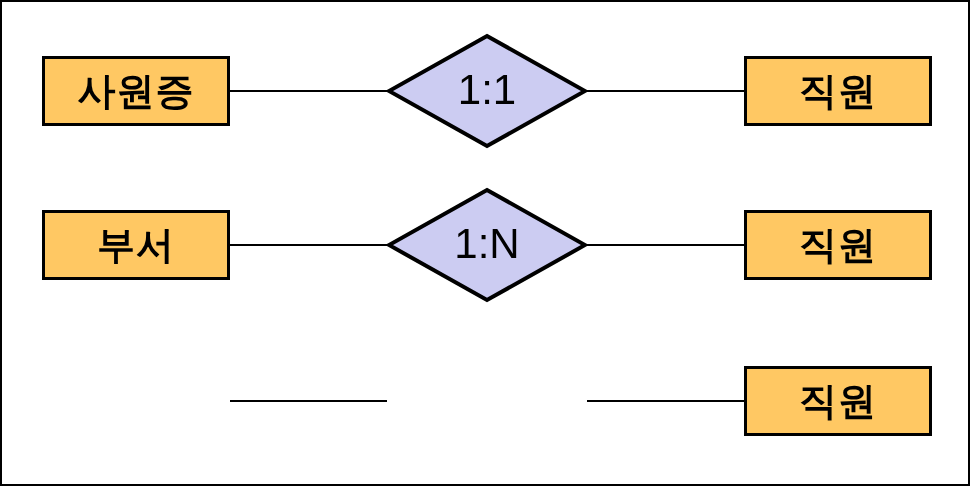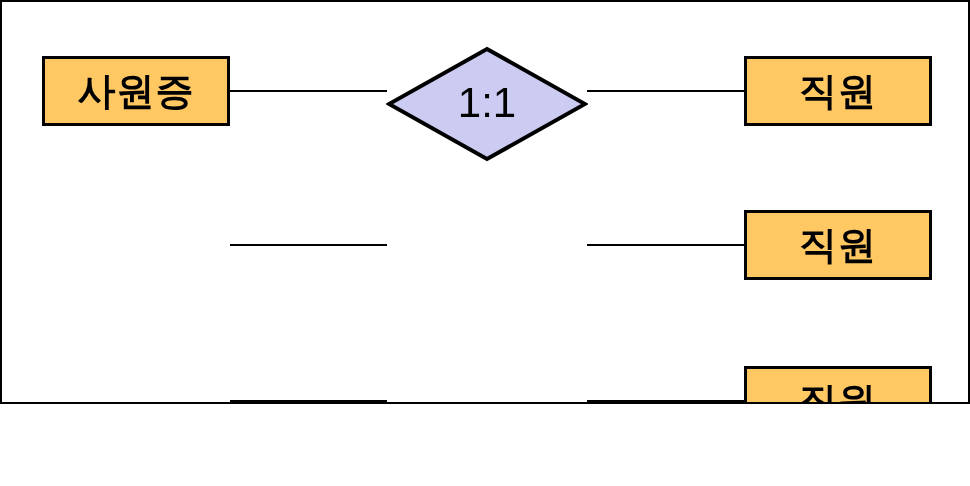--- a/index.html
+++ b/index.html
@@ -4,21 +4,21 @@
 <style>
   html, body {
     margin: 0;
     padding: 0;
     background: #ffffff;
     font-family: "Liberation Sans", "DejaVu Sans", sans-serif;
   }
   .canvas {
     position: relative;
     width: 970px;
-    height: 404px;
+    height: 486px;
     box-sizing: border-box;
     border: 2px solid var(--line, #000);
     background: var(--background, #fff);
     overflow: hidden;
   }
   .row {
     position: absolute;
     left: 0;
     width: 970px;
     height: 116px;
@@ -56,21 +56,21 @@
     top: 57px;
     height: 2px;
     background: var(--line, #000);
   }
   .connector-left  { left: 228px; width: 157px; }
   .connector-right { left: 585px; width: 157px; }
 
   .diamond {
     position: absolute;
     left: 384px;
-    top: 13px;
+    top: 0;
     width: 202px;
     height: 116px;
   }
   .diamond svg {
     display: block;
     width: 202px;
     height: 116px;
   }
   .diamond polygon {
     fill: var(--relationship-fill, #CCCCF2);
@@ -111,21 +111,30 @@
       </svg>
       <span class="diamond-label">1:1</span>
     </div>
     <div class="connector connector-right"></div>
     <div class="entity entity-right">
       <span class="entity-label">직원</span>
     </div>
   </div>
 
   <div class="row row2">
+    <div class="entity entity-left">
+      <span class="entity-label">부서</span>
+    </div>
     <div class="connector connector-left"></div>
+    <div class="diamond">
+      <svg viewBox="0 0 202 116" aria-hidden="true">
+        <polygon points="101,3 199,58 101,113 3,58"></polygon>
+      </svg>
+      <span class="diamond-label">1:N</span>
+    </div>
     <div class="connector connector-right"></div>
     <div class="entity entity-right">
       <span class="entity-label">직원</span>
     </div>
   </div>
 
   <div class="row row3">
     <div class="connector connector-left"></div>
     <div class="connector connector-right"></div>
     <div class="entity entity-right">

